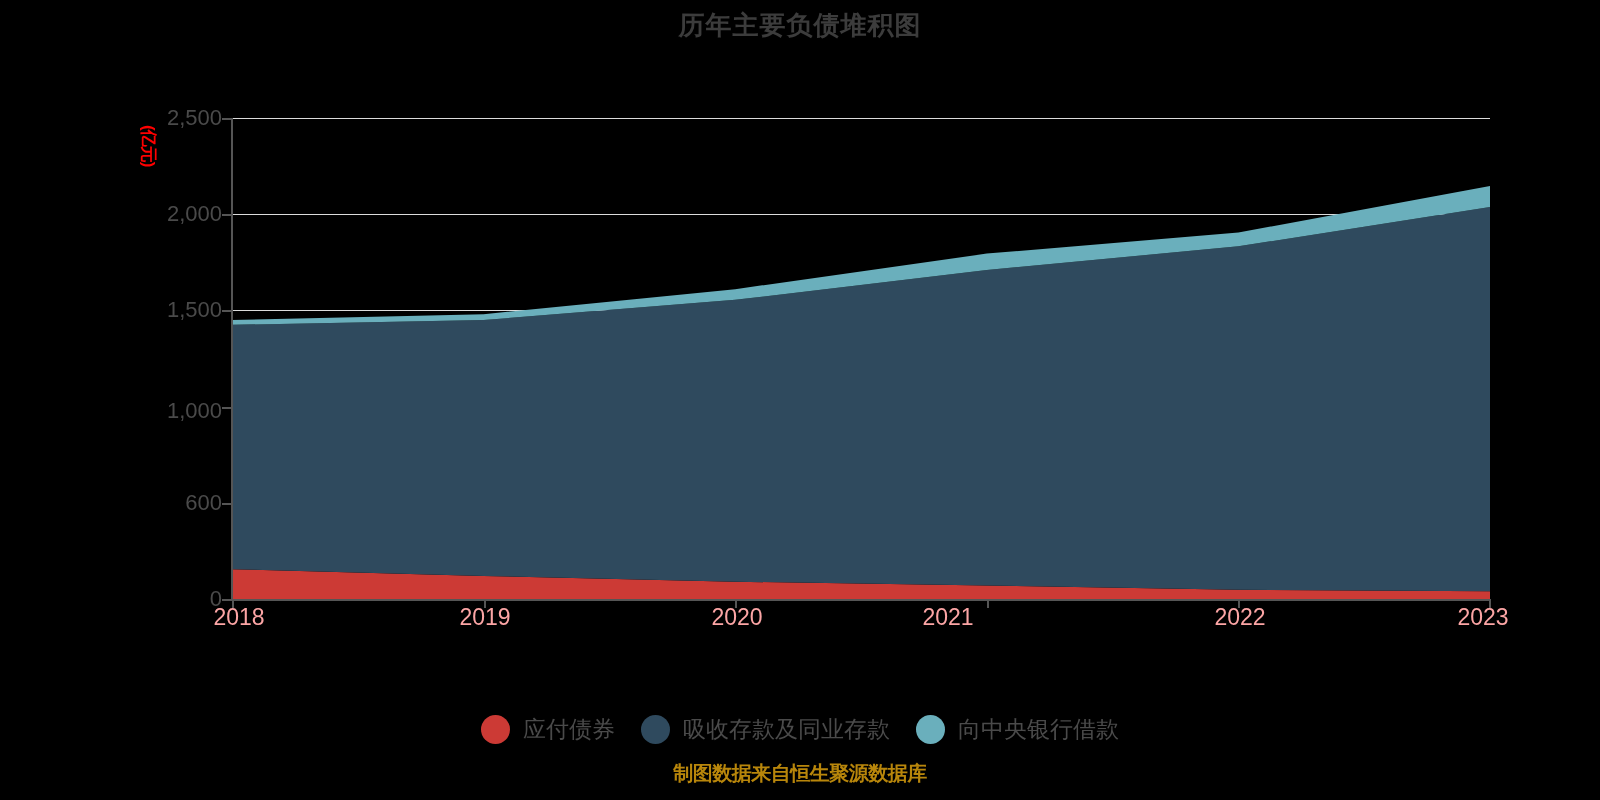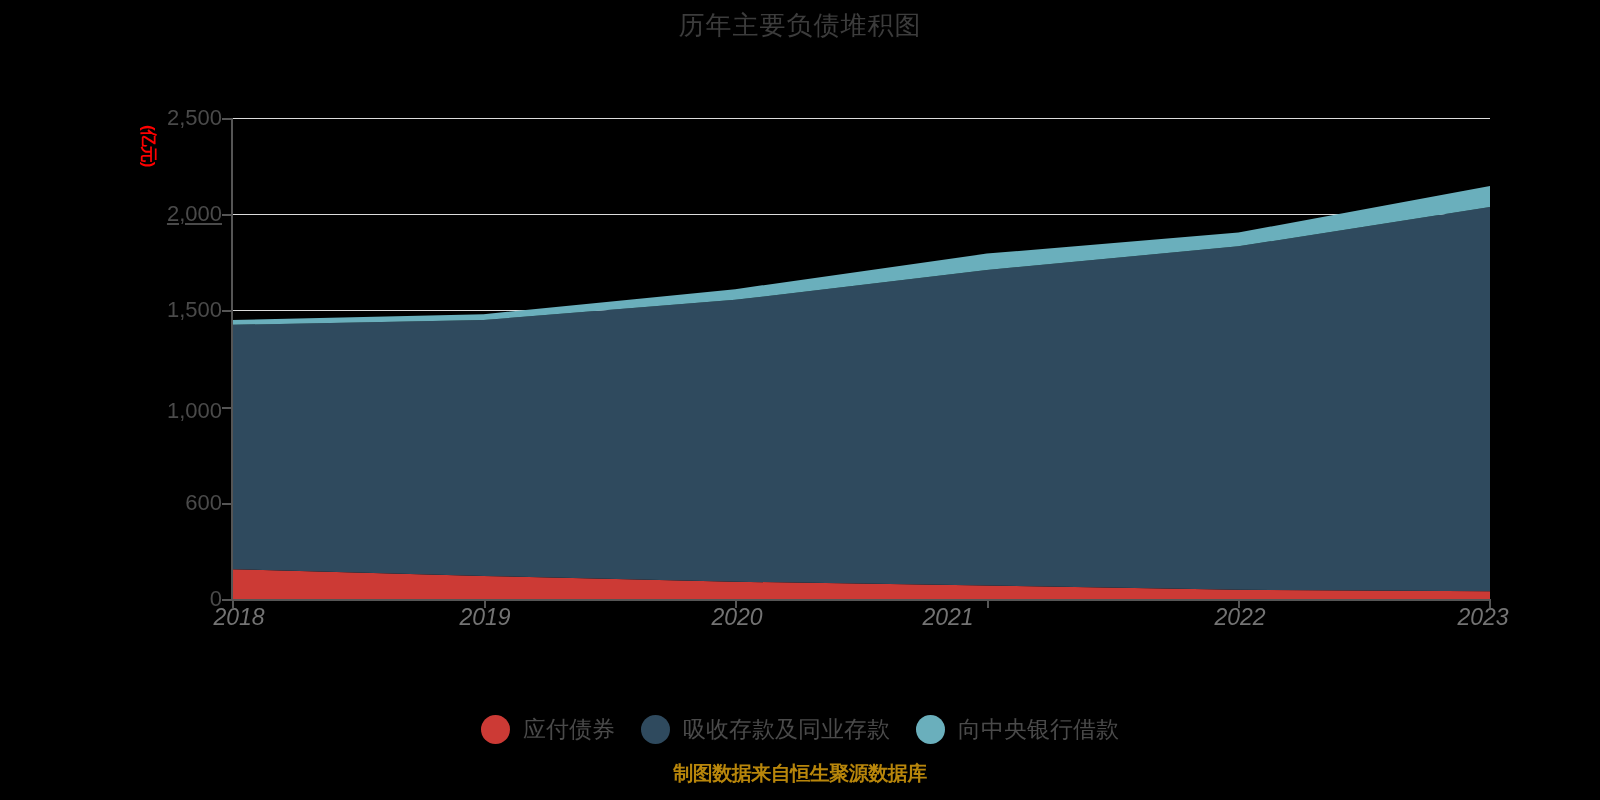--- a/index.html
+++ b/index.html
@@ -1,42 +1,42 @@
 <!DOCTYPE html>
 <html><head>
 <meta charset="utf-8">
 <style>
   html,body{margin:0;padding:0;background:#000;}
   body{width:1600px;height:800px;overflow:hidden;font-family:"Liberation Sans","DejaVu Sans",sans-serif;}
   #stage{position:relative;width:1600px;height:800px;background:#000;}
 
   #chart-title{
     position:absolute;left:0;top:8px;width:1600px;text-align:center;
-    color:#3c3c3c;font-size:26px;font-weight:normal;letter-spacing:1px;
+    color:#3c3c3c;font-size:26px;font-weight:bold;letter-spacing:1px;
   }
 
   
   #plot{position:absolute;left:232px;top:118px;width:1258px;height:481px;}
   .gridline{position:absolute;left:0;width:100%;height:1px;background:#efefef;opacity:.92;}
   .gridline.faint{background:#8b9aa3;opacity:.55;}
 
   #yaxis-line{position:absolute;left:231px;top:118px;width:2px;height:481px;background:#555;}
   #xaxis-line{position:absolute;left:231px;top:599px;width:1259px;height:2px;background:#555;}
 
   .ytick-label{position:absolute;right:0;color:#4a4a4a;font-size:22px;text-align:right;white-space:nowrap;}
   #ylabels{position:absolute;left:100px;top:0;width:122px;height:800px;}
   .ytick-mark{position:absolute;left:222px;width:9px;height:2px;background:#555;}
 
   #yunit{
     position:absolute;left:160px;top:125px;color:#ff0000;font-size:17px;font-weight:bold;
     transform:rotate(90deg);transform-origin:left top;white-space:nowrap;letter-spacing:-1px;
   }
 
   #xlabels{position:absolute;left:0;top:604px;width:1600px;height:30px;}
-  .xtick-label{position:absolute;color:#737373;font-size:23px;transform:translateX(-50%);white-space:nowrap;font-style:italic;}
+  .xtick-label{position:absolute;color:#fca5a5;font-size:23px;transform:translateX(-50%);white-space:nowrap;}
   .xtick-mark{position:absolute;top:599px;width:2px;height:9px;background:#555;}
 
   svg#areas{position:absolute;left:232px;top:118px;}
 
   #legend{
     position:absolute;left:0;top:706px;width:1600px;height:46px;
     display:flex;align-items:center;justify-content:center;gap:26px;
   }
   .legend-item{display:flex;align-items:center;gap:13px;}
   .legend-dot{width:29px;height:29px;border-radius:50%;display:block;}
@@ -75,21 +75,21 @@
 
   <div class="ytick-mark" style="top:118px;"></div>
   <div class="ytick-mark" style="top:214px;"></div>
   <div class="ytick-mark" style="top:310px;"></div>
   <div class="ytick-mark" style="top:407px;"></div>
   <div class="ytick-mark" style="top:503px;"></div>
   <div class="ytick-mark" style="top:599px;"></div>
 
   <div id="ylabels">
     <div class="ytick-label" style="top:105px;">2,500</div>
-    <div class="ytick-label" style="top:201px;text-decoration:underline;">2,000</div>
+    <div class="ytick-label" style="top:201px;">2,000</div>
     <div class="ytick-label" style="top:297px;">1,500</div>
     <div class="ytick-label" style="top:378px;margin-top:20px;">1,000</div>
     <div class="ytick-label" style="top:490px;">600</div>
     <div class="ytick-label" style="top:586px;">0</div>
   </div>
 
   <div class="xtick-mark" style="left:232px;"></div>
   <div class="xtick-mark" style="left:484px;"></div>
   <div class="xtick-mark" style="left:735px;"></div>
   <div class="xtick-mark" style="left:987px;"></div>

